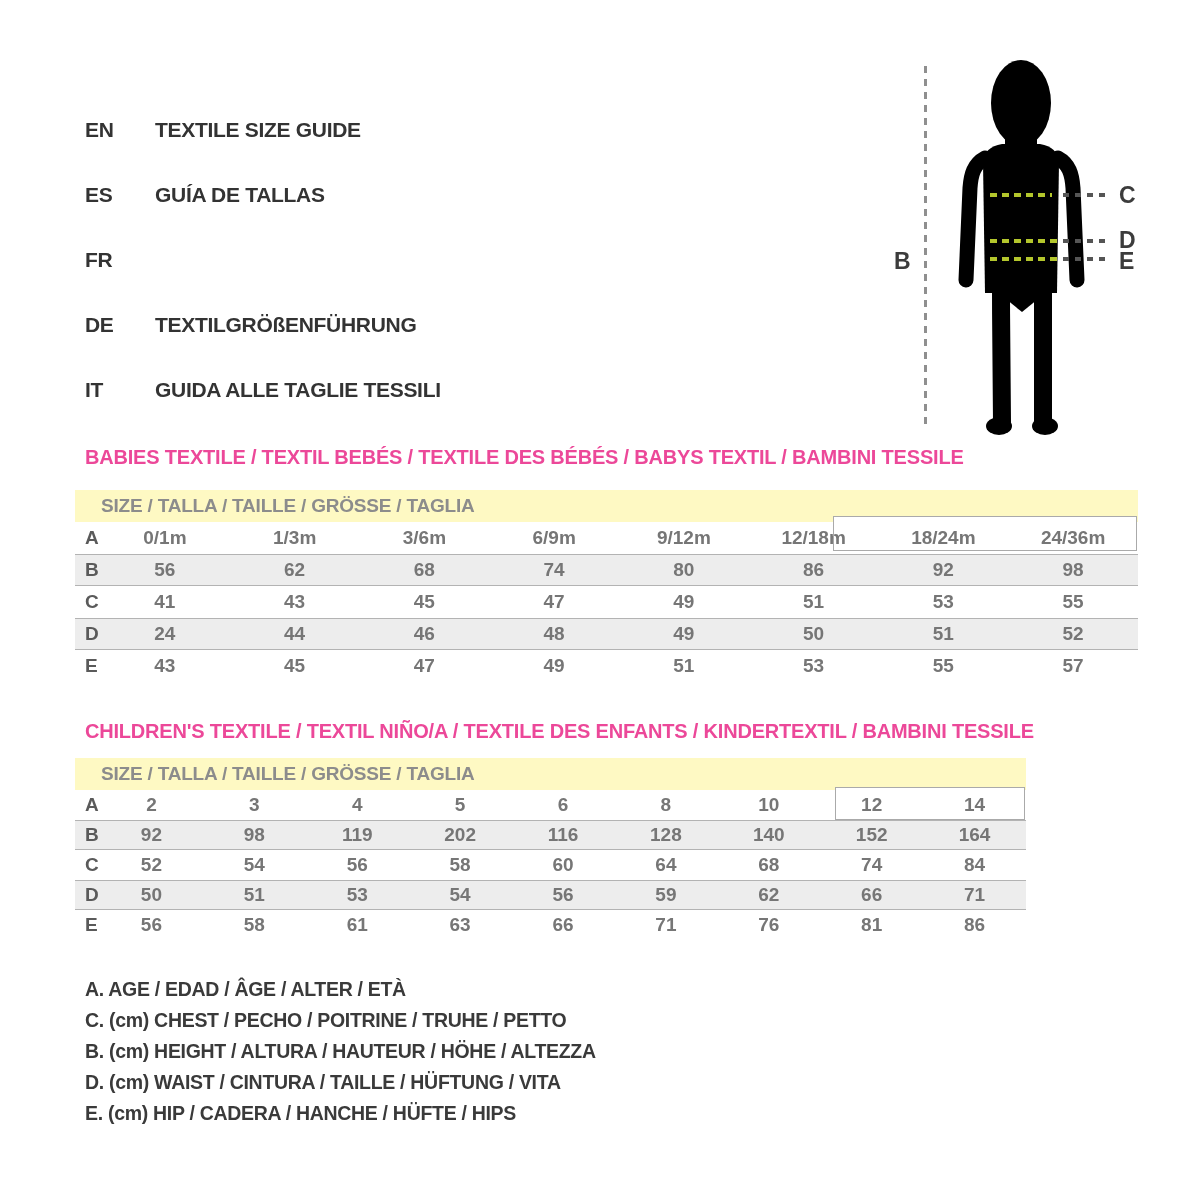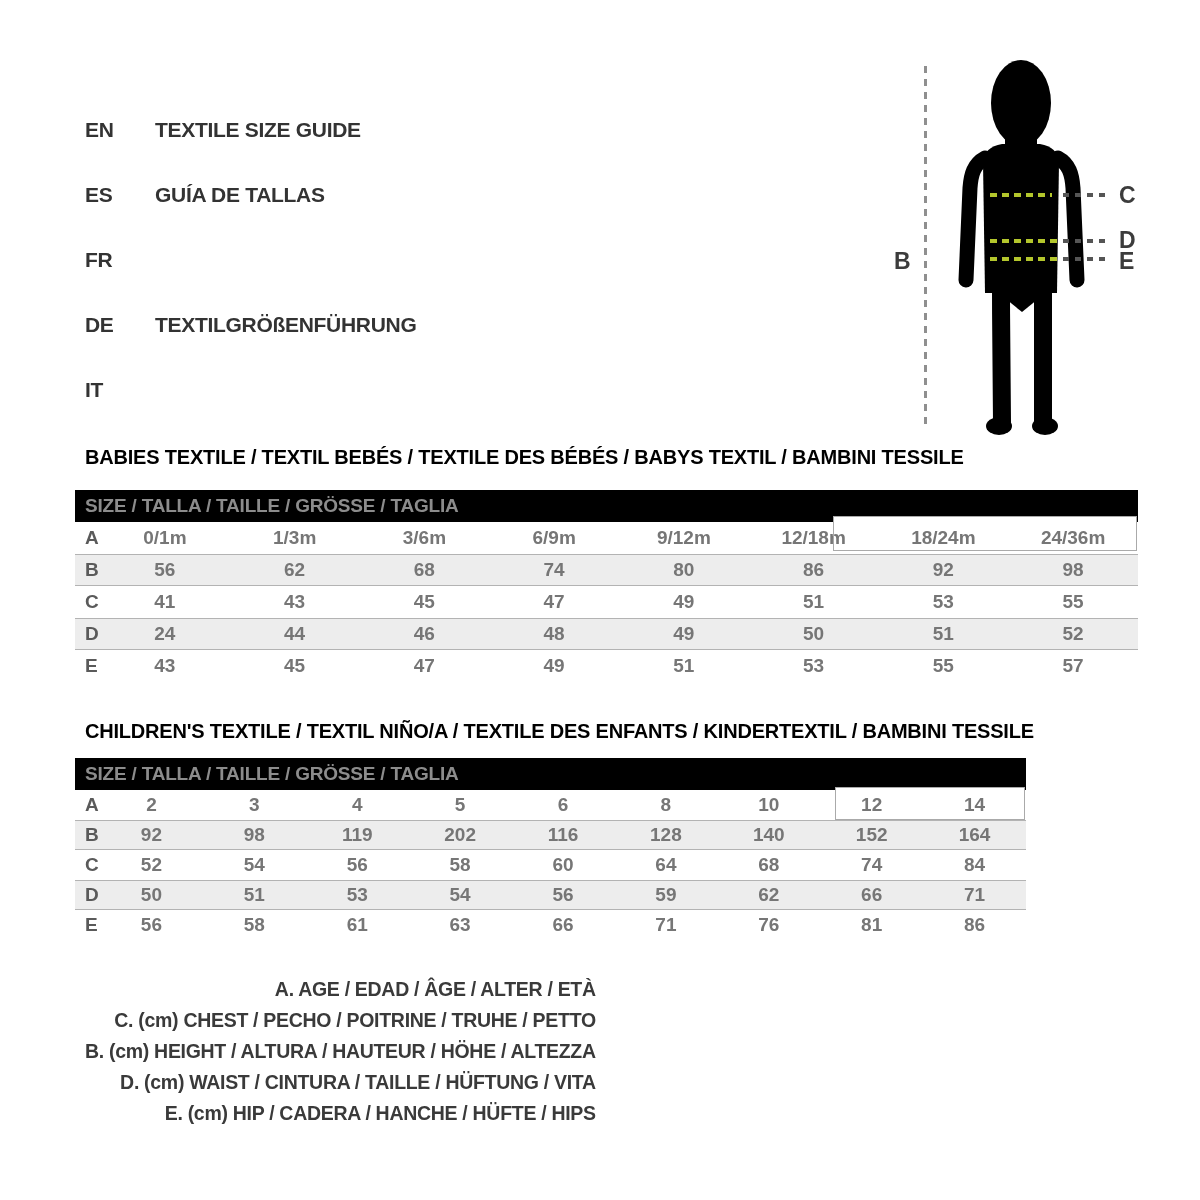--- a/index.html
+++ b/index.html
@@ -27,38 +27,38 @@
     position:absolute; height:4px;
     background:repeating-linear-gradient(to right,#b3c62c 0 7px,transparent 7px 12px);
   }
   .dash-h-gray {
     position:absolute; height:4px;
     background:repeating-linear-gradient(to right,#555 0 6px,transparent 6px 12px);
   }
   .measure-label { position:absolute; font-size:23px; color:#3c3c3c; line-height:22px; }
 
   
-  .section-title { position:absolute; left:85px; font-size:20px; letter-spacing:-0.2px; color:#000000; white-space:nowrap; }
+  .section-title { position:absolute; left:85px; font-size:20px; letter-spacing:-0.2px; color:#ec4899; white-space:nowrap; }
 
   
   .table-wrap { position:absolute; left:75px; }
   .band {
-    height:32px; line-height:32px; background:#000000; color:#8c8c8c;
-    font-size:19px; padding-left:10px; letter-spacing:-0.2px;
+    height:32px; line-height:32px; background:#fef9c3; color:#8c8c8c;
+    font-size:19px; padding-left:26px; letter-spacing:-0.2px;
   }
   .trow { display:grid; font-size:19px; color:#767676; }
   .trow .cell { text-align:center; }
   .trow .rlabel { text-align:left; padding-left:10px; color:#5a5a5a; }
   .stripe { background:#ededed; border-top:1px solid #b3b3b3; border-bottom:1px solid #b3b3b3; }
 
   .hl-patch { position:absolute; background:#ffffff; }
   .hl-box { position:absolute; border:1px solid #aaaaaa; background:transparent; }
 
   
-  .legend { position:absolute; left:85px; top:974px;text-align:right; }
+  .legend { position:absolute; left:85px; top:974px; }
   .legend-row { height:31px; line-height:31px; font-size:19.5px; letter-spacing:-0.3px; color:#3a3a3a; white-space:nowrap; }
 </style>
 </head>
 <body>
 
 <div class="page">
 
   <div class="lang-block">
     <div class="lang-row">
       <div class="lang-code">EN</div>
@@ -70,20 +70,21 @@
     </div>
     <div class="lang-row">
       <div class="lang-code">FR</div>
     </div>
     <div class="lang-row">
       <div class="lang-code">DE</div>
       <div class="lang-label">TEXTILGRÖßENFÜHRUNG</div>
     </div>
     <div class="lang-row">
       <div class="lang-code">IT</div>
+      <div class="lang-label">GUIDA ALLE TAGLIE TESSILI</div>
     </div>
   </div>
 
   <div class="figure">
     <svg class="silhouette-svg" width="170" height="390" viewBox="0 0 170 390">
       <g fill="#000000" stroke="none">
         <ellipse cx="81" cy="45" rx="30" ry="43"></ellipse>
         <rect x="65" y="74" width="32" height="22"></rect>
         <path d="M62,86 L100,86 C112,88 118,94 119,104 L117,235 L45,235 L43,104 C44,94 50,88 62,86 Z"></path>
         <path d="M50,228 L114,228 L82,254 Z"></path>

